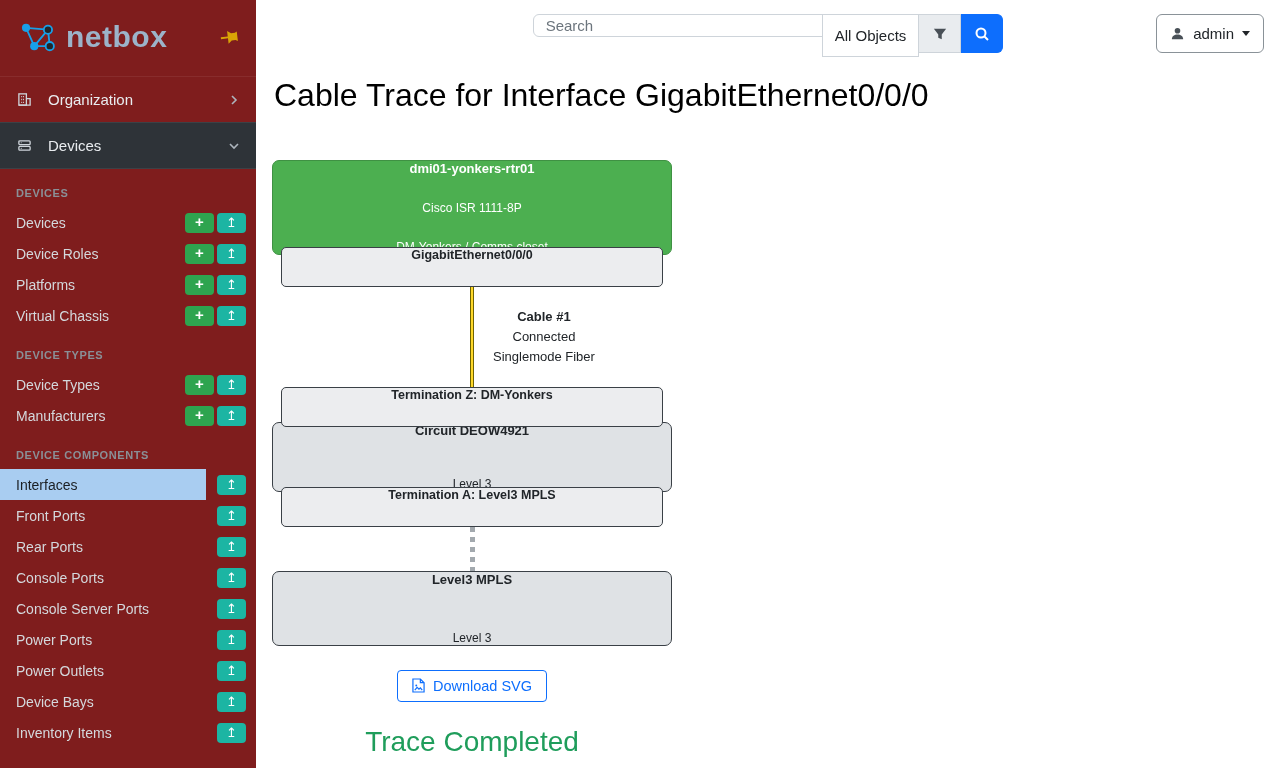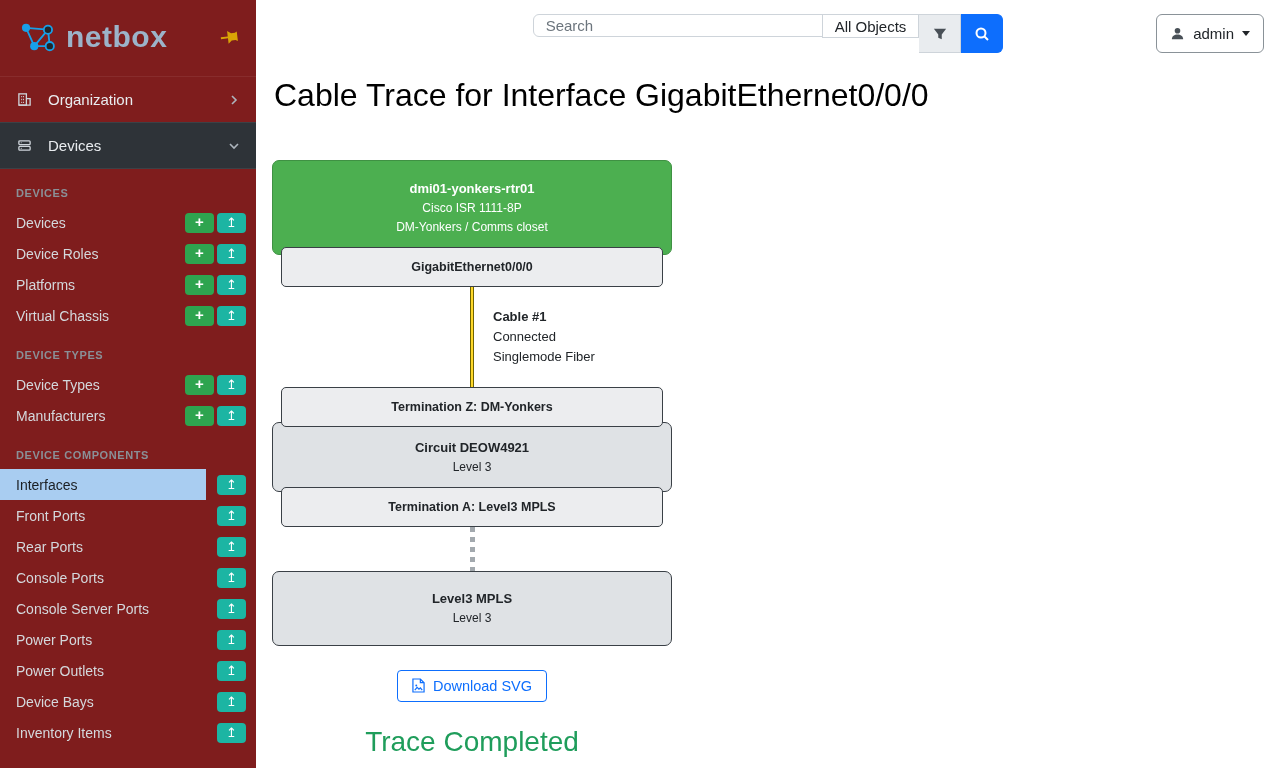--- a/index.html
+++ b/index.html
@@ -28,43 +28,43 @@
 .mini-btn.import{background:#1cb5a3;font-size:13px}
 
 
 .main{flex:1;display:flex;flex-direction:column;background:#fff;overflow:hidden}
 
 
 .topbar{display:flex;align-items:flex-start;justify-content:center;padding:14px 0 12px;position:relative;height:65px}
 .search-group{display:flex;height:39px}
 .search-input{width:290px;height:23px;border:1px solid #ced4da;border-radius:6px 0 0 6px;padding:0 12px;font-size:15px;outline:none;color:#212529}
 .search-input::placeholder{color:#6c757d}
-.scope-btn{min-width:97px;height:24px;border:1px solid #ced4da;margin-left:-1px;background:#fff;font-size:15px;color:#212529;padding:0 12px}
+.scope-btn{min-width:97px;height:43px;border:1px solid #ced4da;margin-left:-1px;background:#fff;font-size:15px;color:#212529;padding:0 12px}
 .filter-btn{width:42px;height:39px;border:1px solid #ced4da;border-left:0;background:#e9ecef;display:flex;align-items:center;justify-content:center}
 .submit-btn{width:42px;height:39px;border:1px solid #0d6efd;border-left:0;background:#0d6efd;border-radius:0 6px 6px 0;display:flex;align-items:center;justify-content:center}
 .user-btn{position:absolute;right:16px;top:14px;height:39px;display:flex;align-items:center;gap:8px;padding:0 13px;border:1px solid #8a9298;border-radius:6px;background:#fff;font-size:15px;color:#212529}
 .caret{width:0;height:0;border-left:4px solid transparent;border-right:4px solid transparent;border-top:5px solid #212529}
 
 
 .page-title{font-size:32px;font-weight:400;color:#000000;margin:12px 16px 0 18px;line-height:1.15}
 
 
 .content-row{display:flex;align-items:flex-start;padding:0 15px 0 16px;margin-top:24px;gap:22px}
 
 
 .trace-col{width:400px;flex:none;padding-top:22px}
-.box{border:1px solid #3a4046;display:flex;flex-direction:column;align-items:center;justify-content:center;text-align:center}
+.box{border:1px solid #3a4046;display:flex;flex-direction:column;align-items:center;justify-content:space-between;text-align:center}
 .device-box{background:#4caf50;border-color:#3f9143;border-radius:7px;color:#fff;height:95px;gap:5px;position:relative;z-index:1}
 .dev-name{font-size:13px;font-weight:700}
 .dev-sub{font-size:12px}
 .small-box{width:382px;height:40px;margin:0 auto;background:#ecedef;border-radius:5px;position:relative;z-index:3;font-weight:700;font-size:12.5px;color:#212529}
 .iface-box{margin-top:-8px}
 .cable-seg{position:relative;height:100px}
 .cable-line{position:absolute;left:50%;transform:translateX(-50%);top:0;bottom:0;width:4px;background:#ffd829;border-left:1px solid #6f6300;border-right:1px solid #6f6300}
-.cable-info{position:absolute;left:calc(50% + 21px);top:20px;text-align:left;font-size:13px;line-height:20px;color:#212529}
+.cable-info{position:absolute;left:calc(50% + 21px);top:20px;text-align:center;font-size:13px;line-height:20px;color:#212529}
 .cable-id{font-weight:700}
 .big-box{width:400px;background:#dfe2e5;border-radius:7px;position:relative;z-index:2;gap:5px;color:#212529}
 .big-box .dev-name,.big-box .dev-sub{color:#212529}
 .circuit-box{height:70px;margin-top:-5px}
 .terma-box{margin-top:-5px}
 .dash-seg{height:44px;display:flex;justify-content:center}
 .dash-line{width:5px;background:repeating-linear-gradient(to bottom,#a3a9ae 0 5px,transparent 5px 10px)}
 .farend-box{height:75px}
 .download-row{text-align:center;margin-top:24px}
 .btn-outline{display:inline-flex;align-items:center;gap:8px;padding:7px 14px;border:1px solid #0d6efd;color:#0d6efd;border-radius:4px;font-size:14.5px;background:#fff}

